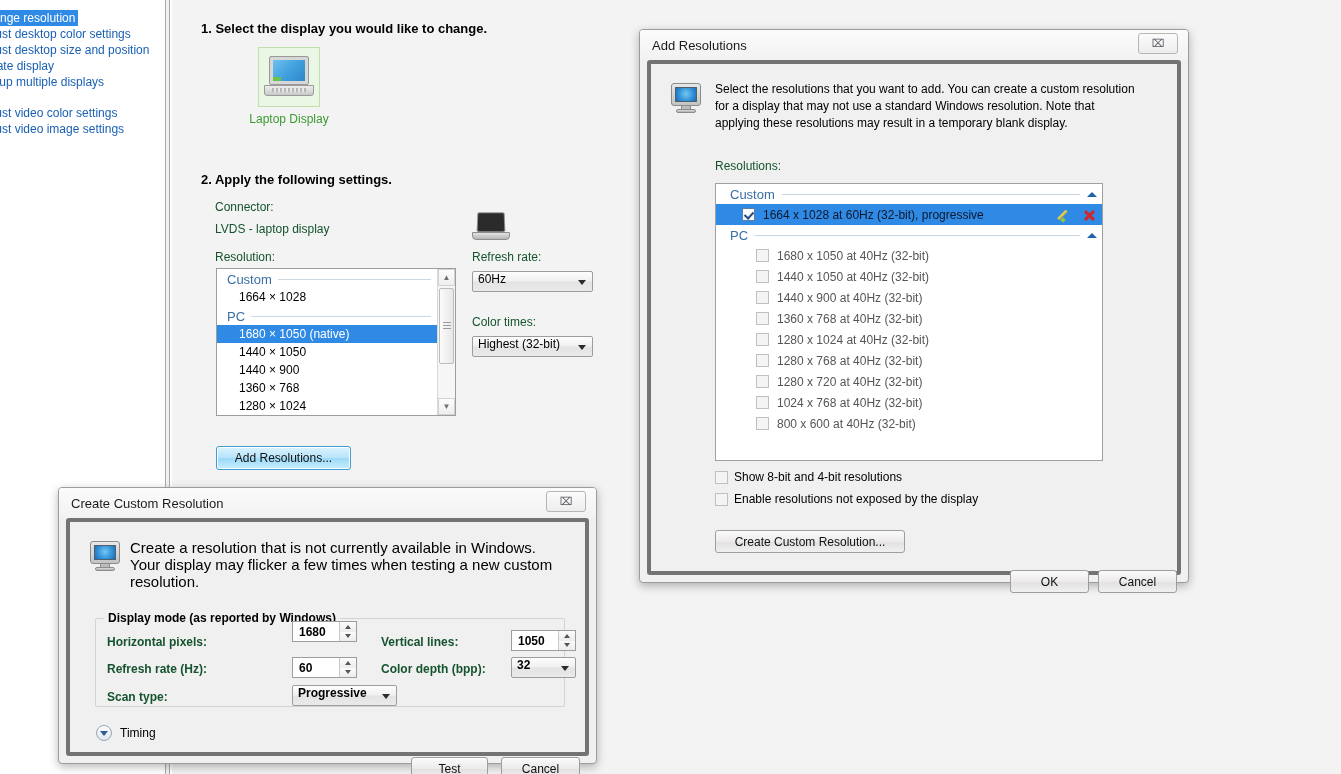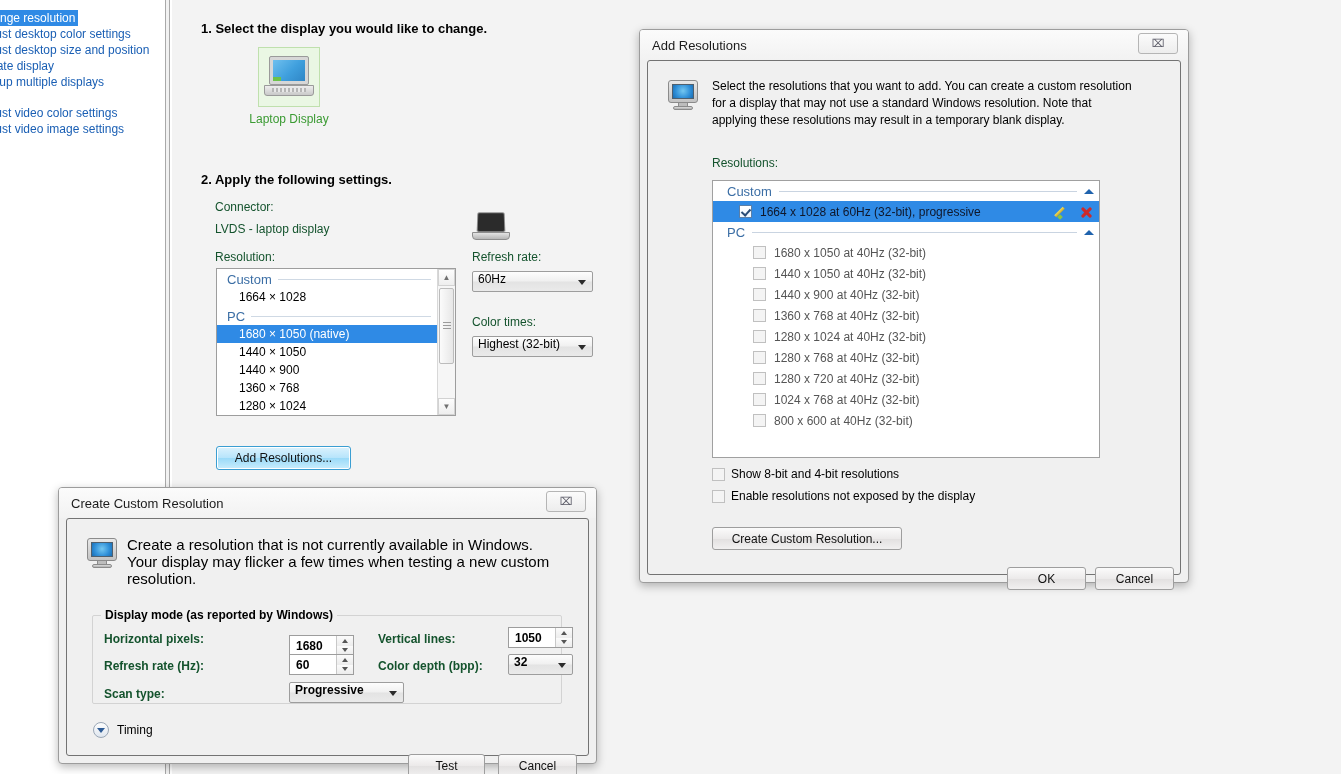--- a/index.html
+++ b/index.html
@@ -164,21 +164,21 @@
   }
   .closebtn {
     position: absolute; top: 3px; width: 40px; height: 21px;
     background: linear-gradient(to bottom,#fbfbfb,#ededed);
     border: 1px solid #b5b5b5; border-radius: 3px;
     display: flex; align-items: center; justify-content: center;
     font-size: 11px; color: #5a5a66;
   }
   .winbody {
     position: absolute; left: 7px; right: 7px; top: 30px; bottom: 7px;
-    background: #f0f0f0; border: 1px solid #737373; border-radius: 3px;
+    background: #f0f0f0; border: 4px solid #737373; border-radius: 3px;
   }
 
   
   .mon-ico { position: relative; width: 30px; height: 30px; }
   .mon-ico .mframe {
     position: absolute; left: 0; top: 0; width: 30px; height: 23px;
     background: linear-gradient(to bottom,#e8e8e8,#c3c3c3);
     border: 1px solid #8b8b8b; border-radius: 3px;
   }
   .mon-ico .mscr {
@@ -474,21 +474,21 @@
           </div>
         <div class="mstand"></div>
           <div class="mbase"></div>
       </div>
       <div style="position:absolute; left:60px; top:17px; width:430px; font-size:15px; line-height:17px;">Create a resolution that is not currently available in Windows. Your display may flicker a few times when testing a new custom resolution.</div>
 
       <div class="groupbox" style="left:25px; top:96px; width:470px; height:89px;">
         <span class="gtitle">Display mode (as reported by Windows)</span>
 
         <div class="lbl" style="left:11px; top:16px;">Horizontal pixels:</div>
-        <div class="spin" style="left:196px; top:19px; width:65px;">
+        <div class="spin" style="left:196px; top:2px; width:65px;">
           <span>1680</span>
           <span class="sbtns">
             <span class="sb">
                 <i class="tri-u"></i>
               </span>
             <span class="sb">
                 <i class="tri-d"></i>
               </span>
           </span>
         </div>
@@ -519,21 +519,21 @@
           </span>
         </div>
 
         <div class="lbl" style="left:285px; top:43px;">Color depth (bpp):</div>
         <div class="combo" style="left:415px; top:38px; width:65px;">
           <span>32</span>
           <span class="arr"></span>
         </div>
 
         <div class="lbl" style="left:11px; top:71px;">Scan type:</div>
-        <div class="combo" style="left:196px; top:66px; width:115px;">
+        <div class="combo" style="left:196px; top:66px; width:105px;">
           <span>Progressive</span>
           <span class="arr"></span>
         </div>
       </div>
 
       <div style="position:absolute; left:26px; top:203px; display:flex; align-items:center; gap:8px;">
         <span class="expander-ico">
             <i class="tri"></i>
           </span>
         <span style="font-size:12px;">Timing</span>

